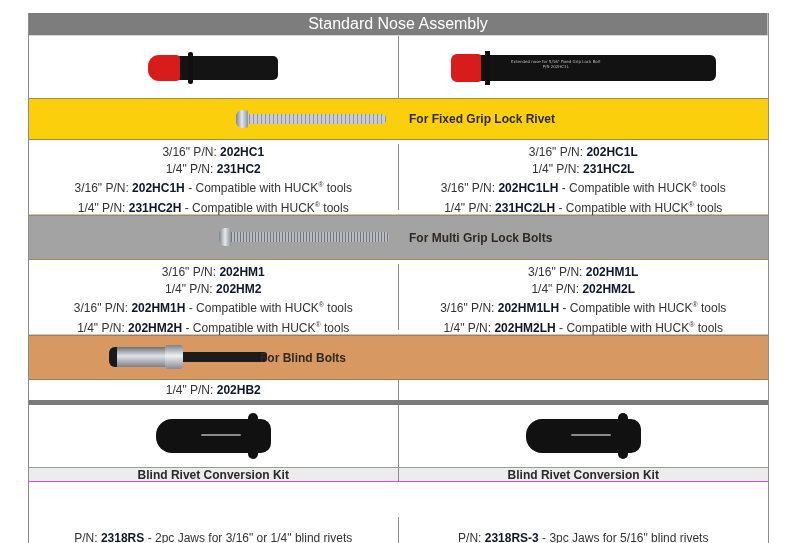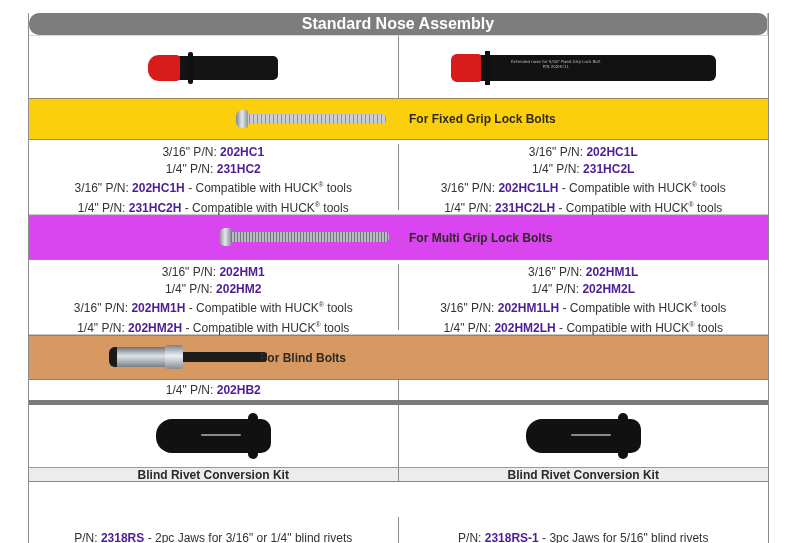--- a/index.html
+++ b/index.html
@@ -2,31 +2,31 @@
 <html><head>
 <meta charset="utf-8">
 <style>
   * { box-sizing: border-box; margin: 0; padding: 0; }
   html, body { width: 800px; height: 543px; background: #ffffff; overflow: hidden; }
   body { font-family: "Liberation Sans", sans-serif; color: #333333; position: relative; }
   .tbl { position: absolute; left: 28px; top: 13px; width: 741px; border-left: 1px solid #8c8c8c; border-right: 1px solid #8c8c8c; }
   .row { display: flex; width: 100%; }
   .cell { flex: 1 1 50%; display: flex; flex-direction: column; align-items: center; justify-content: center; text-align: center; }
   .cell.l { border-right: 1px solid #8c8c8c; }
-  .hdr { height: 22px; background: #7d7d7d; color: #ffffff; font-weight: bold; font-size: 16px; border-radius: 10px; }
+  .hdr { height: 22px; background: #7d7d7d; color: #ffffff; font-weight: normal; font-size: 16px; }
   .hdr .cell.l { border-right: 1px solid #bdbdbd; }
   .img-row { height: 63px; background: #fff; border-top: 1px solid #d8d8d8; }
   .band { height: 42px; position: relative; border-top: 1px solid #9c8c5c; border-bottom: 1px solid #9c8c5c; }
   .band.yellow { background: #fccf0c; }
-  .band.tan { background: #d946ef; border-color: #a28a55; height: 45px; }
+  .band.tan { background: #a3a3a3; border-color: #a28a55; height: 45px; }
   .band.orange { background: #d79862; border-color: #a27a5c; height: 45px; text-align: center; }
   .band .label { position: absolute; font-weight: bold; font-size: 12px; color: #2e2a20; top: 50%; transform: translateY(-50%); }
   .txt { font-size: 12px; line-height: 16.5px; padding: 4px 0; }
   .txt .cell { justify-content: flex-start; padding-top: 0; }
-  .pn { color: #4c1d95; font-weight: bold; }
+  .pn { color: #0f172a; font-weight: bold; }
   sup { font-size: 7px; vertical-align: 5px; }
   .txt-block { height: 75px; border-bottom: 1px solid #c7c7c7; }
   .txt-block.short { height: 20px; padding: 0; border-bottom: none; }
   .divider { height: 5px; background: #7a7a7a; }
   .img-row2 { height: 62px; }
   .kit-hdr { height: 15px; background: #ececec; border-top: 1px solid #9a9a9a; border-bottom: 1px solid #d946ef; font-weight: bold; font-size: 12px; color: #2a2a2a; }
   .kit-txt { height: 42px; font-size: 12px; line-height: 16px; border-bottom: 1px solid #9a9a9a; margin-top: 35px; }
   
   .nose-std { position: relative; width: 130px; height: 30px; }
   .nose-std .cap { position: absolute; left: 0; top: 3px; width: 32px; height: 26px; background: #d81c1c; border-radius: 11px 4px 4px 11px; }
@@ -78,21 +78,21 @@
         </div>
       </div>
     </div>
   </div>
 
   <div class="band yellow">
     <div class="bolt" style="left:207px;top:11px;width:150px;">
       <div class="shank" style="width:140px;"></div>
       <div class="head"></div>
     </div>
-    <div class="label" style="left:380px;">For Fixed Grip Lock Bolts</div>
+    <div class="label" style="left:380px;">For Fixed Grip Lock Rivet</div>
   </div>
 
   <div class="row txt txt-block">
     <div class="cell l">
       <div><span>3/16" P/N: </span><a class="pn">202HC1</a></div>
       <div><span>1/4" P/N: </span><a class="pn">231HC2</a></div>
       <div><span>3/16" P/N: </span><a class="pn">202HC1H</a><span> - Compatible with HUCK</span><sup>®</sup><span> tools</span></div>
       <div><span>1/4" P/N: </span><a class="pn">231HC2H</a><span> - Compatible with HUCK</span><sup>®</sup><span> tools</span></div>
     </div>
     <div class="cell">
@@ -165,17 +165,17 @@
   <div class="row kit-hdr">
     <div class="cell l">Blind Rivet Conversion Kit</div>
     <div class="cell">Blind Rivet Conversion Kit</div>
   </div>
 
   <div class="row kit-txt">
     <div class="cell l">
       <div><span>P/N: </span><a class="pn">2318RS</a><span> - 2pc Jaws for 3/16" or 1/4" blind rivets</span></div>
     </div>
     <div class="cell">
-      <div><span>P/N: </span><a class="pn">2318RS-1</a><span> - 3pc Jaws for 5/16" blind rivets</span></div>
+      <div><span>P/N: </span><a class="pn">2318RS-3</a><span> - 3pc Jaws for 5/16" blind rivets</span></div>
     </div>
   </div>
 
 </div>
 
 </body></html>

